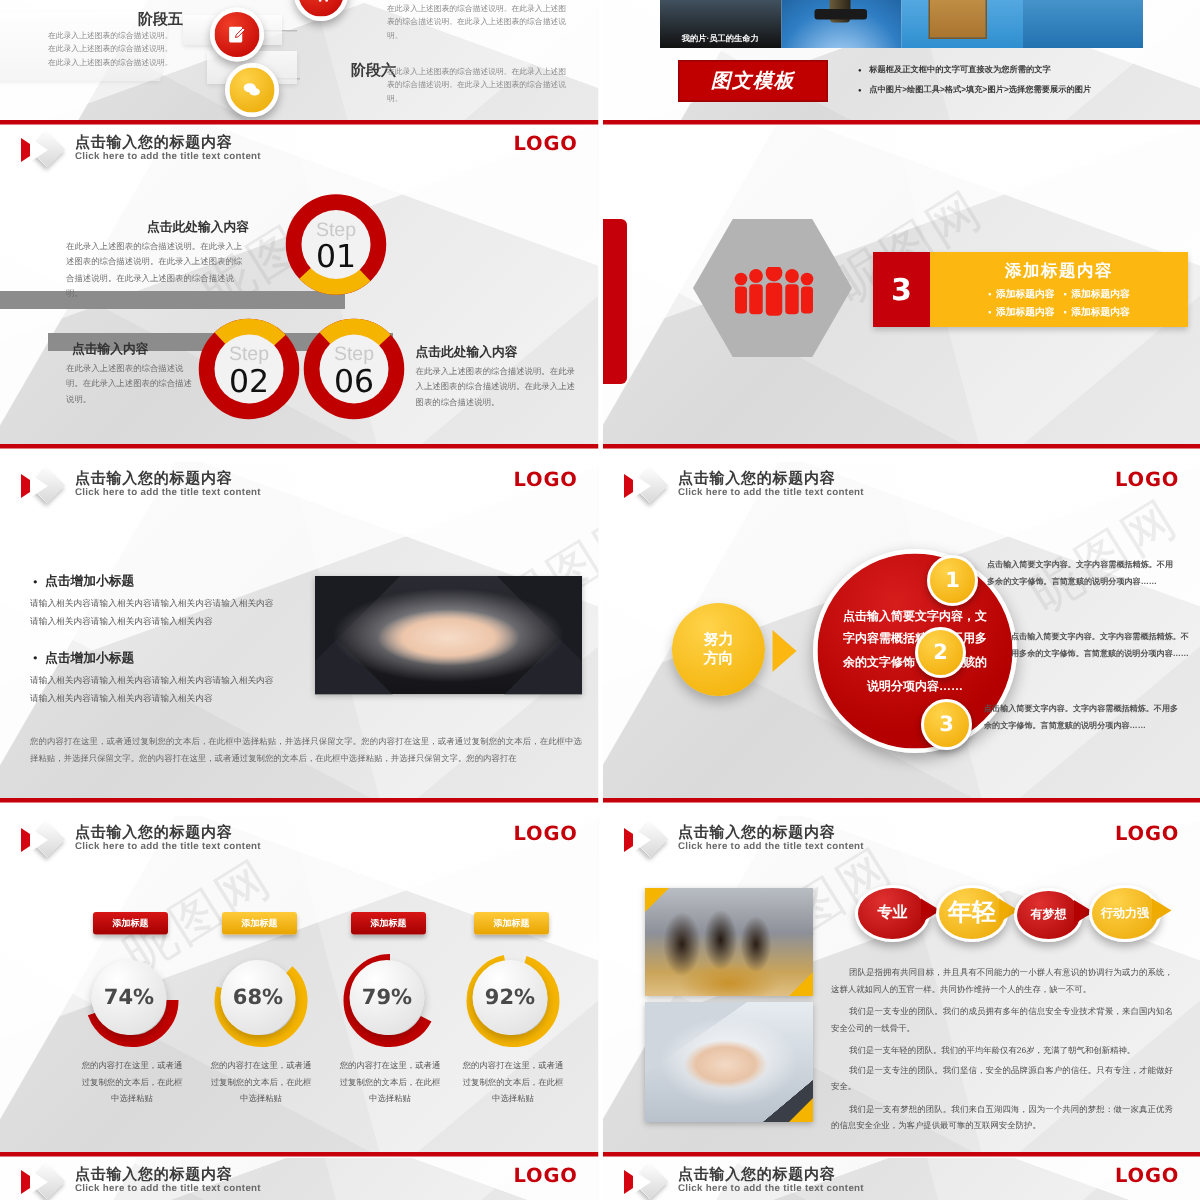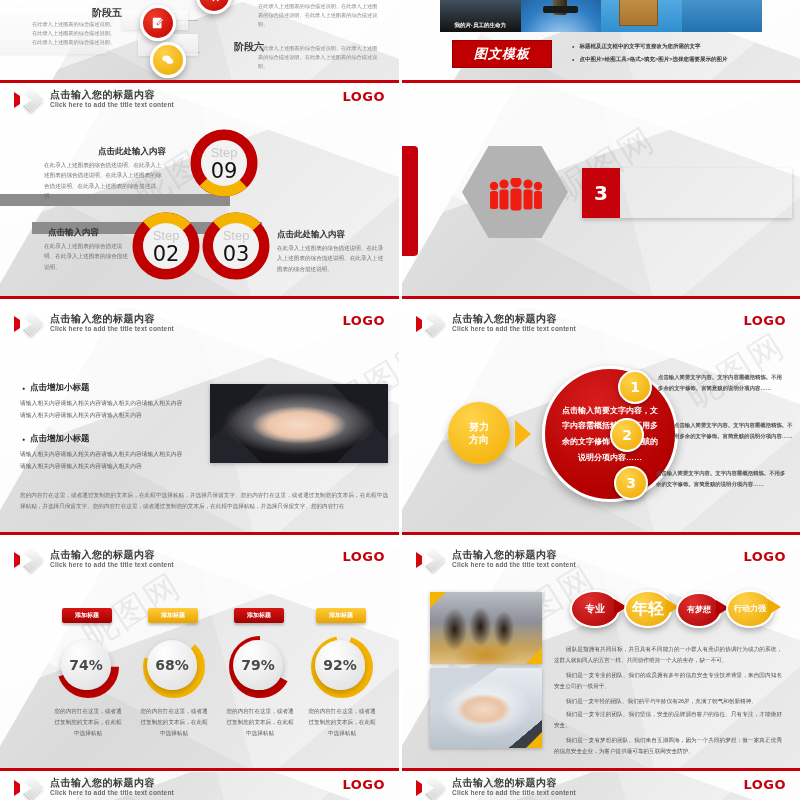--- a/index.html
+++ b/index.html
@@ -250,41 +250,41 @@
     <div class="sTxt" style="left:277px;top:159px;width:110px;">在此录入上述图表的综合描述说明。在此录入上述图表的综合描述说明。在此录入上述图表的综合描述说明。</div>
 
     <div class="ring" style="left:190px;top:45px;width:68px;height:68px;">
       <svg width="68" height="68" viewBox="0 0 68 68">
         <circle cx="34" cy="34" r="28" fill="none" stroke="#c00000" stroke-width="11"></circle>
         <path d="M 34 62 A 28 28 0 0 0 34 62" fill="none"></path>
         <path d="M6 34 a28 28 0 0 0 56 0" fill="none" stroke="#f5b400" stroke-width="11" stroke-dasharray="44 200" stroke-dashoffset="-21"></path>
       </svg>
       <div class="hole" style="left:11px;top:11px;width:46px;height:46px;"></div>
       <div class="lbl" style="top:16px;">Step</div>
-      <div class="num" style="top:30px;">09</div>
+      <div class="num" style="top:30px;">01</div>
     </div>
 
     <div class="ring" style="left:132px;top:128px;width:68px;height:68px;">
       <svg width="68" height="68" viewBox="0 0 68 68">
         <circle cx="34" cy="34" r="28" fill="none" stroke="#c00000" stroke-width="11"></circle>
         <path d="M62 34 a28 28 0 0 0 -56 0" fill="none" stroke="#f5b400" stroke-width="11" stroke-dasharray="44 200" stroke-dashoffset="-21"></path>
       </svg>
       <div class="hole" style="left:11px;top:11px;width:46px;height:46px;"></div>
       <div class="lbl" style="top:16px;">Step</div>
       <div class="num" style="top:30px;">02</div>
     </div>
 
     <div class="ring" style="left:202px;top:128px;width:68px;height:68px;">
       <svg width="68" height="68" viewBox="0 0 68 68">
         <circle cx="34" cy="34" r="28" fill="none" stroke="#c00000" stroke-width="11"></circle>
         <path d="M62 34 a28 28 0 0 0 -56 0" fill="none" stroke="#f5b400" stroke-width="11" stroke-dasharray="44 200" stroke-dashoffset="-21"></path>
       </svg>
       <div class="hole" style="left:11px;top:11px;width:46px;height:46px;"></div>
       <div class="lbl" style="top:16px;">Step</div>
-      <div class="num" style="top:30px;">03</div>
+      <div class="num" style="top:30px;">06</div>
     </div>
   </div>
 
   <div class="slide" id="s2">
     <div class="poly"></div>
     <div class="wm" style="left:150px;top:58px;">昵图网</div>
 
     <div class="redtab"></div>
 
     <div class="hexa" style="left:60px;top:60px;width:106px;height:96px;"></div>
@@ -298,20 +298,31 @@
           <rect x="23.5" y="10.5" width="11" height="22" rx="3" fill="#f01c12"></rect>
         <circle cx="41" cy="6" r="4.6" fill="#f01c12"></circle>
           <rect x="36.5" y="11.5" width="9" height="20" rx="2.5" fill="#f01c12"></rect>
         <circle cx="51" cy="8" r="4.2" fill="#f01c12"></circle>
           <rect x="47" y="13" width="8" height="18" rx="2.5" fill="#f01c12"></rect>
       </svg>
     </div>
 
     <div class="banner" style="left:180px;top:84px;width:210px;height:50px;">
       <div class="nbox">3</div>
+      <div class="ybox">
+        <div class="bt">添加标题内容</div>
+        <div class="brow">
+          <span class="bi">添加标题内容</span>
+          <span class="bi">添加标题内容</span>
+        </div>
+        <div class="brow">
+          <span class="bi">添加标题内容</span>
+          <span class="bi">添加标题内容</span>
+        </div>
+      </div>
     </div>
   </div>
 
   <div class="slide" id="s3">
     <div class="poly"></div>
     <div class="wm" style="left:330px;top:48px;">昵图网</div>
 
     <div class="hdr">
       <div class="hdr-mark">
         <div class="dia"></div>

